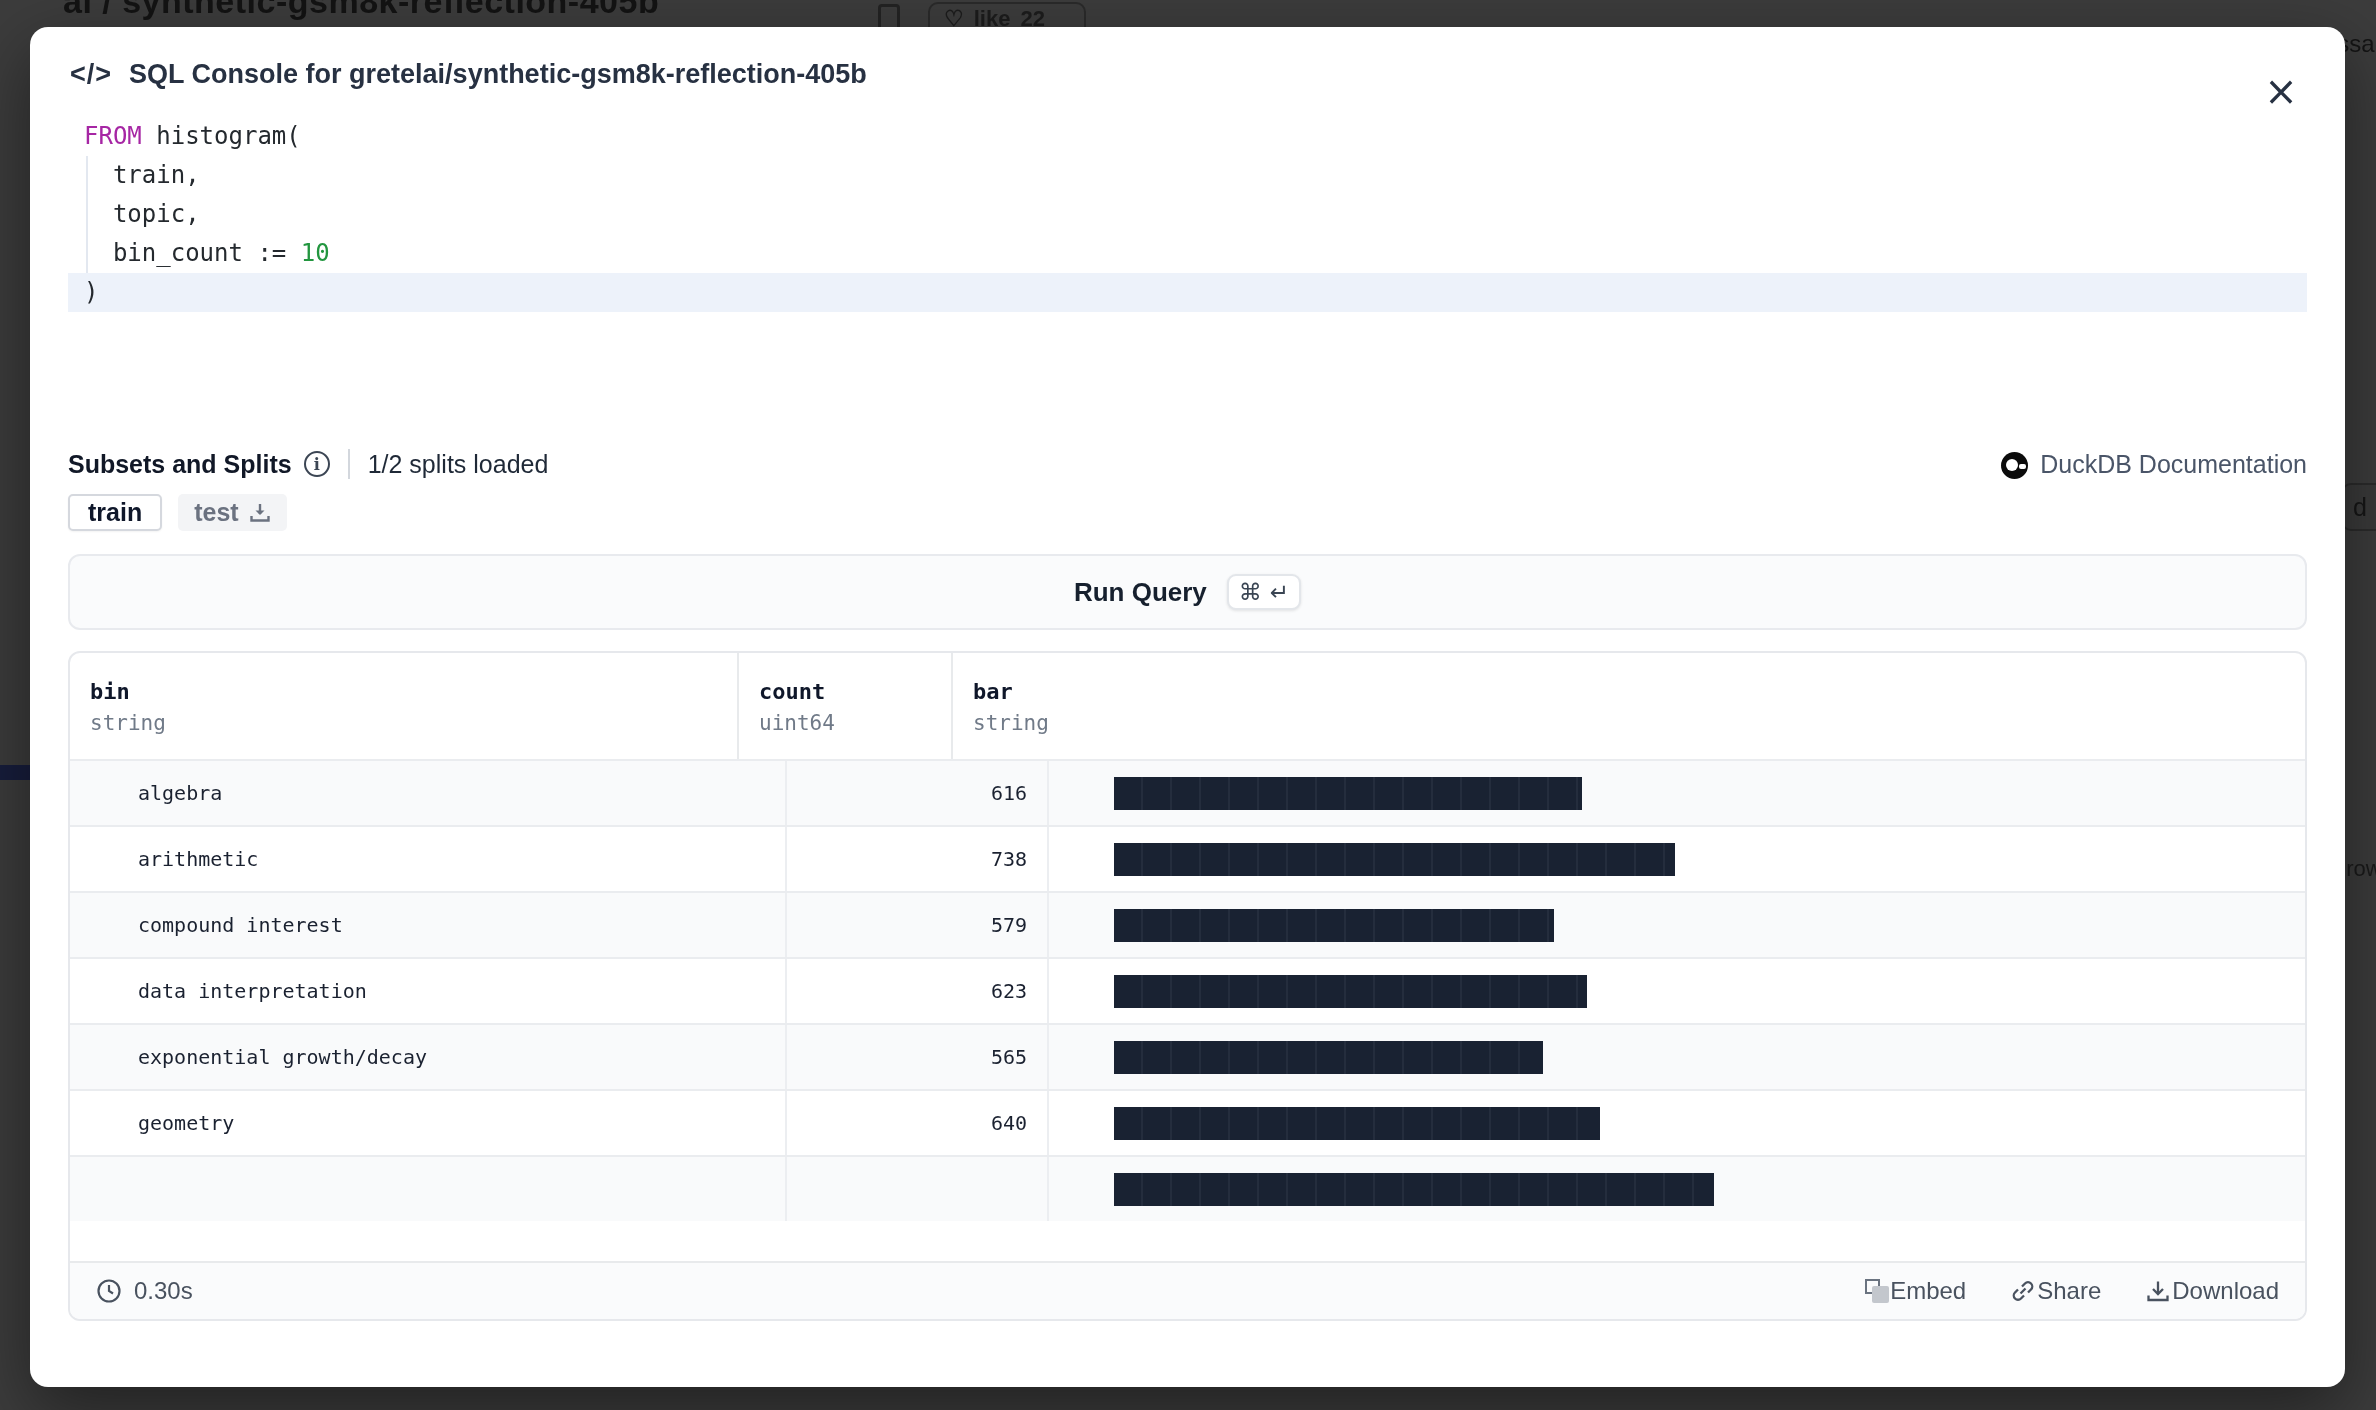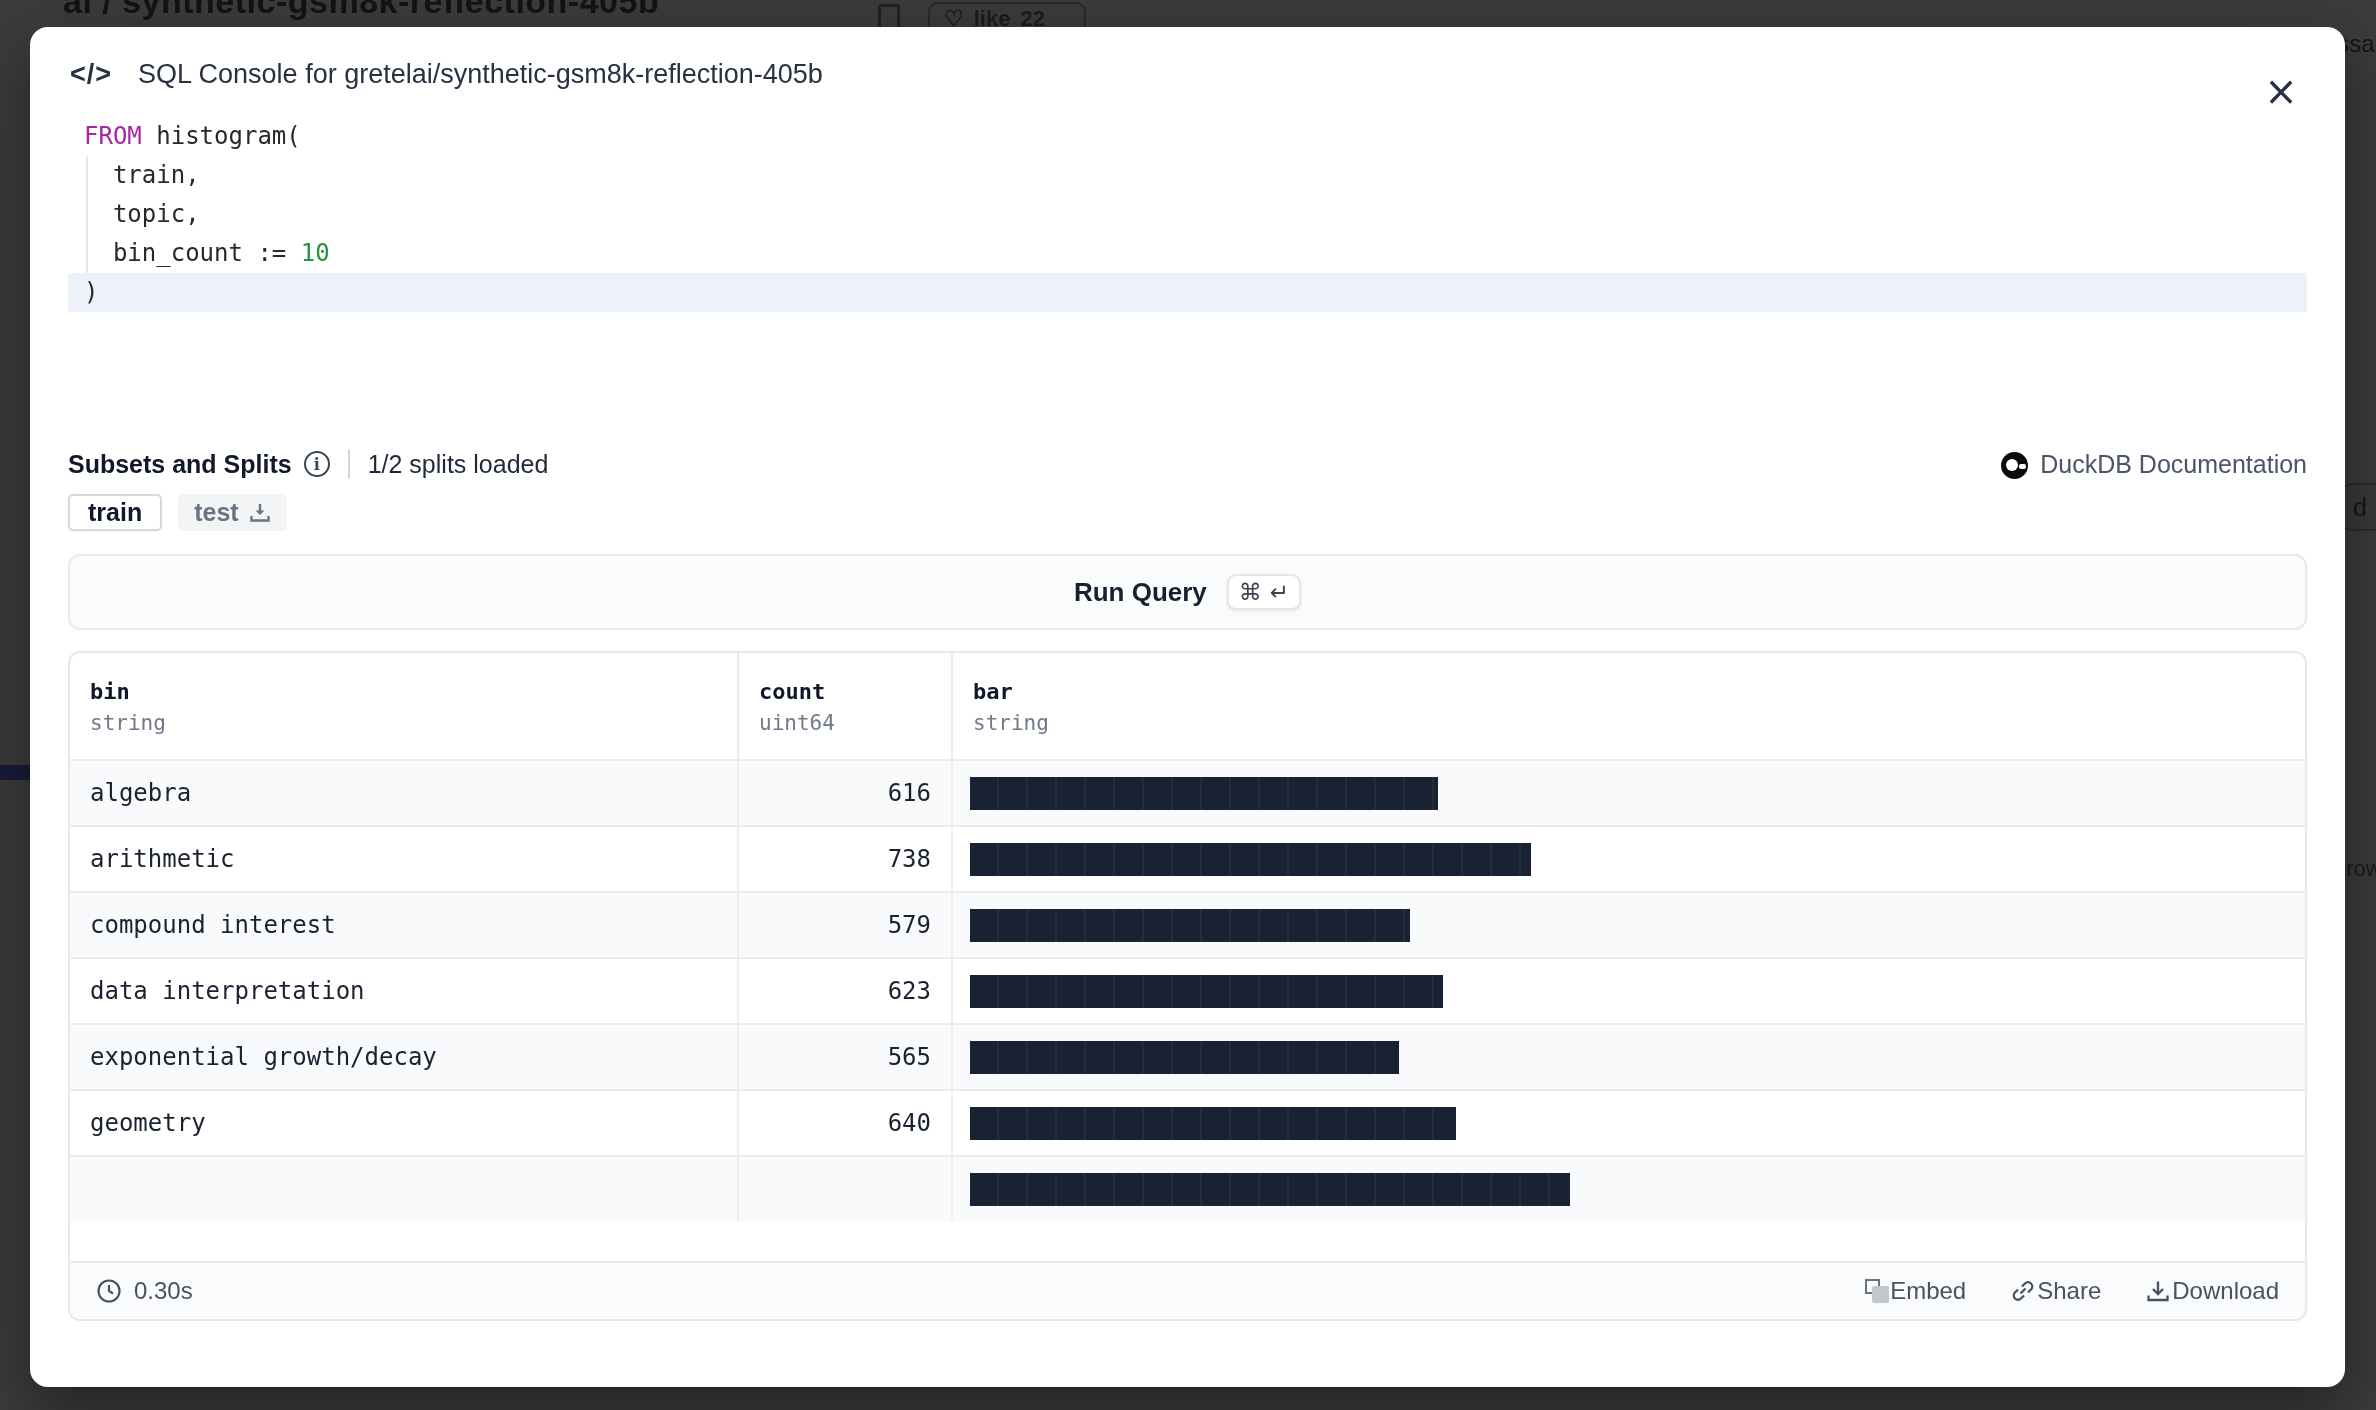--- a/index.html
+++ b/index.html
@@ -54,21 +54,21 @@
     box-shadow:0 24px 70px rgba(0,0,0,.45);
     padding-top:24px;
   }
   .modal-header {
     margin:0 40px; height:46px;
     display:flex; align-items:center; gap:17px;
   }
   .code-glyph {
     font-size:27px; font-weight:bold; color:#273142; letter-spacing:1px;
   }
-  .modal-title { font-size:27px; font-weight:normal; color:#273142;margin-left:9px; }
+  .modal-title { font-size:27px; font-weight:bold; color:#273142; }
   .close-btn {
     position:absolute; right:44px; top:44px; width:40px; height:40px;
     background:none; border:none; cursor:pointer;
     font-size:40px; line-height:36px; color:#273142; font-weight:normal;
     font-family:"DejaVu Sans", sans-serif;
   }
   
   .editor {
     margin:20px 38px 0 38px; position:relative;
     font-family:"DejaVu Sans Mono", monospace; font-size:24px; color:#24292e;
@@ -146,22 +146,22 @@
   .th { padding:26px 0 0 20px; font-family:"DejaVu Sans Mono", monospace; }
   .th .cname { font-size:22px; font-weight:bold; color:#0f172a; }
   .th .ctype { font-size:21px; color:#707a88; margin-top:7px; }
   .col-bin { width:669px; border-right:2px solid #e8eaec; }
   .col-count { width:214px; border-right:2px solid #e8eaec; }
   .col-bar { flex:1; }
   .rows-viewport { height:489px; overflow:hidden; }
   .trow { display:flex; height:66px; border-top:2px solid #eaecef; }
   .trow:nth-of-type(odd) { background:#f9fafb; }
   .cell {
-    font-family:"DejaVu Sans Mono", monospace; font-size:24px; color:#1a2130;
-    display:flex; align-items:center;
+    font-family:"DejaVu Sans Mono", monospace; font-size:20px; color:#1a2130;
+    display:flex; align-items:center;margin-left:48px;
   }
   .cell.bin { width:669px; padding-left:20px; border-right:2px solid #eceef1; }
   .cell.count { width:214px; justify-content:flex-end; padding-right:20px; border-right:2px solid #eceef1; }
   .cell.bar { flex:1; padding-left:17px; }
   .hbar {
     height:33px;
     background:repeating-linear-gradient(to right, #192232 0px, #192232 27px, #242d3d 27px, #242d3d 29px);
   }
   
   .tfoot {

